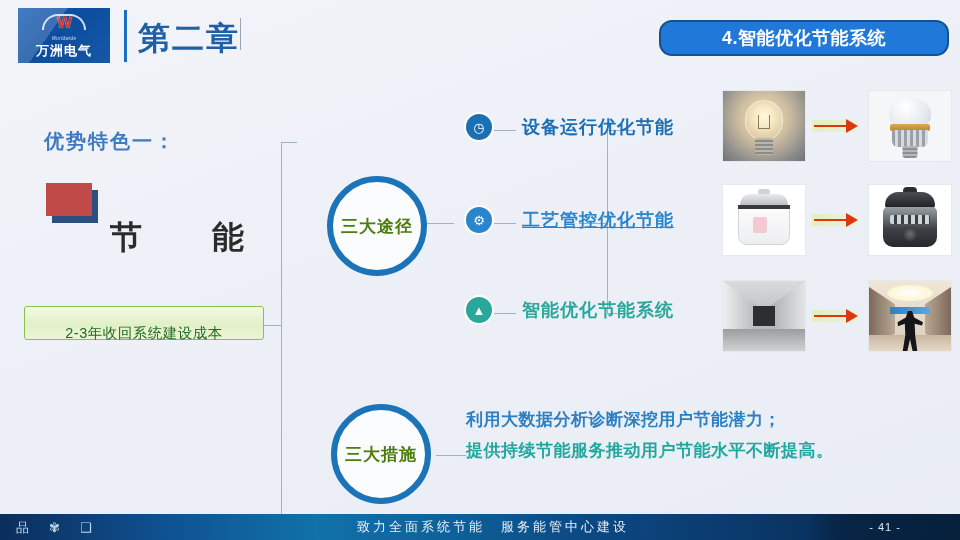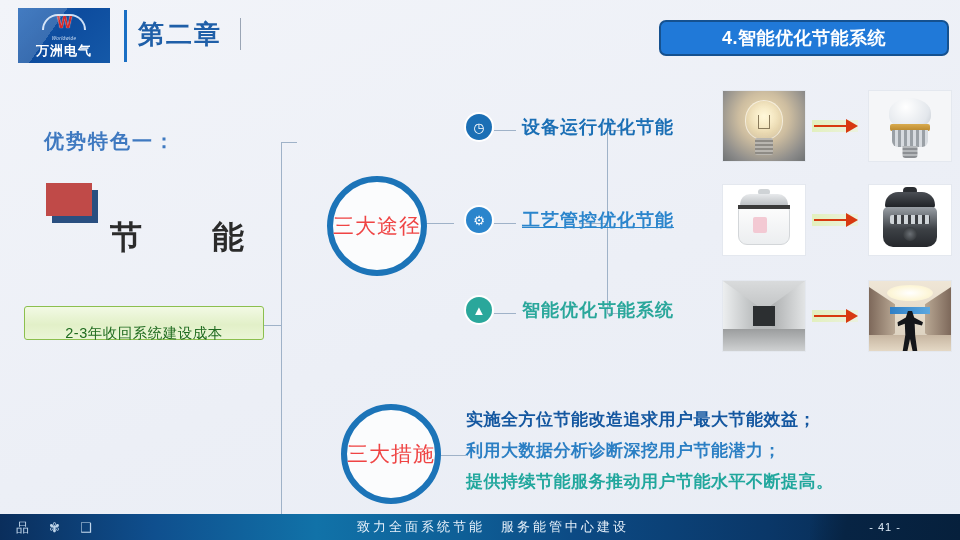--- a/index.html
+++ b/index.html
@@ -31,27 +31,27 @@
   }
   .logo-arc{
     position:absolute; left:4px; top:1px; width:44px; height:16px;
     border:2px solid #cfe0f5; border-bottom:none;
     border-radius:22px 22px 0 0;
   }
   .logo-sub { font-size:4.5px; color:#cfe0f5; letter-spacing:.4px; margin-bottom:2px; font-style:italic;}
   .logo-cn { color:#fff; font-size:13px; font-weight:bold; letter-spacing:1px; line-height:15px; }
 
   .hdr-divider{ position:absolute; left:124px; top:10px; width:3px; height:52px; background:#1a6fc4; }
-  .hdr-chapter{ position:absolute; left:138px; top:17px; font-size:26px; font-weight:bold; color:#1f5fa8; letter-spacing:2px;}
+  .hdr-chapter{ position:absolute; left:138px; top:17px; font-size:32px; font-weight:bold; color:#1f5fa8; letter-spacing:2px;}
   .hdr-vline{ position:absolute; left:240px; top:18px; width:1px; height:32px; background:#9aa5b5;}
   .hdr-title{ position:absolute; left:250px; top:21px; font-size:25px; color:#5a6270; letter-spacing:2px;}
 
   .banner{
     position:absolute; left:659px; top:20px; width:290px; height:36px;
-    background:#2079d8; border:2px solid #15518f; border-radius:7px;
+    background:#2079d8; border:2px solid #15518f; border-radius:13px;
     display:flex; align-items:center; justify-content:center;
   }
   .banner span{ color:#fff; font-size:18px; font-weight:bold; letter-spacing:.5px; }
 
   
   .feature-label{ position:absolute; left:44px; top:128px; font-size:20px; font-weight:bold; color:#3f79c0; letter-spacing:2px;}
   .sq-back{ position:absolute; left:52px; top:190px; width:46px; height:33px; background:#2a4f80;}
   .sq-front{ position:absolute; left:46px; top:183px; width:46px; height:33px; background:#c04a48;}
   .jieneng{ position:absolute; left:110px; top:183px; font-size:32px; font-weight:bold; color:#2b2b2b; letter-spacing:2px;margin-top:33px;}
 
@@ -78,23 +78,23 @@
   .stub-1{ left:494px; top:130px; width:22px; height:1px; }
   .stub-2{ left:494px; top:223px; width:22px; height:1px; }
   .stub-3{ left:494px; top:313px; width:22px; height:1px; }
 
   
   .circle{
     position:absolute; border-radius:50%;
     background:#fbfcfd; border:6px solid #1c74b8;
     display:flex; align-items:center; justify-content:center;
   }
-  .circle span{ font-size:21px; font-weight:normal; color:#ef4444; letter-spacing:1px;}
+  .circle span{ font-size:17px; font-weight:bold; color:#4d7c0f; letter-spacing:1px;}
   .circle-1{ left:327px; top:176px; width:100px; height:100px; }
-  .circle-2{ left:341px; top:404px; width:100px; height:100px; }
+  .circle-2{ left:331px; top:404px; width:100px; height:100px; }
 
   
   .branch{ position:absolute; display:flex; align-items:center; }
   .b1{ left:466px; top:114px; }
   .b2{ left:466px; top:207px; }
   .b3{ left:466px; top:297px; }
   .bicon{
     width:26px; height:26px; border-radius:50%;
     display:flex; align-items:center; justify-content:center;
     color:#fff; font-size:13px; line-height:1;
@@ -236,21 +236,20 @@
   <div class="branch b2">
     <div class="bicon bi2">⚙</div>
     <div class="btext bt2">工艺管控优化节能</div>
   </div>
   <div class="branch b3">
     <div class="bicon bi3">▲</div>
     <div class="btext bt3">智能优化节能系统</div>
   </div>
 
   <div class="measures">
-    <p class="m1">实施全方位节能改造追求用户最大节能效益；</p>
     <p class="m2">利用大数据分析诊断深挖用户节能潜力；</p>
     <p class="m3">提供持续节能服务推动用户节能水平不断提高。</p>
   </div>
 
   <div class="photo-row pr1">
     <div class="ph bulb-old">
       <div class="glass"></div>
         <div class="fil"></div>
         <div class="base"></div>
     </div>

